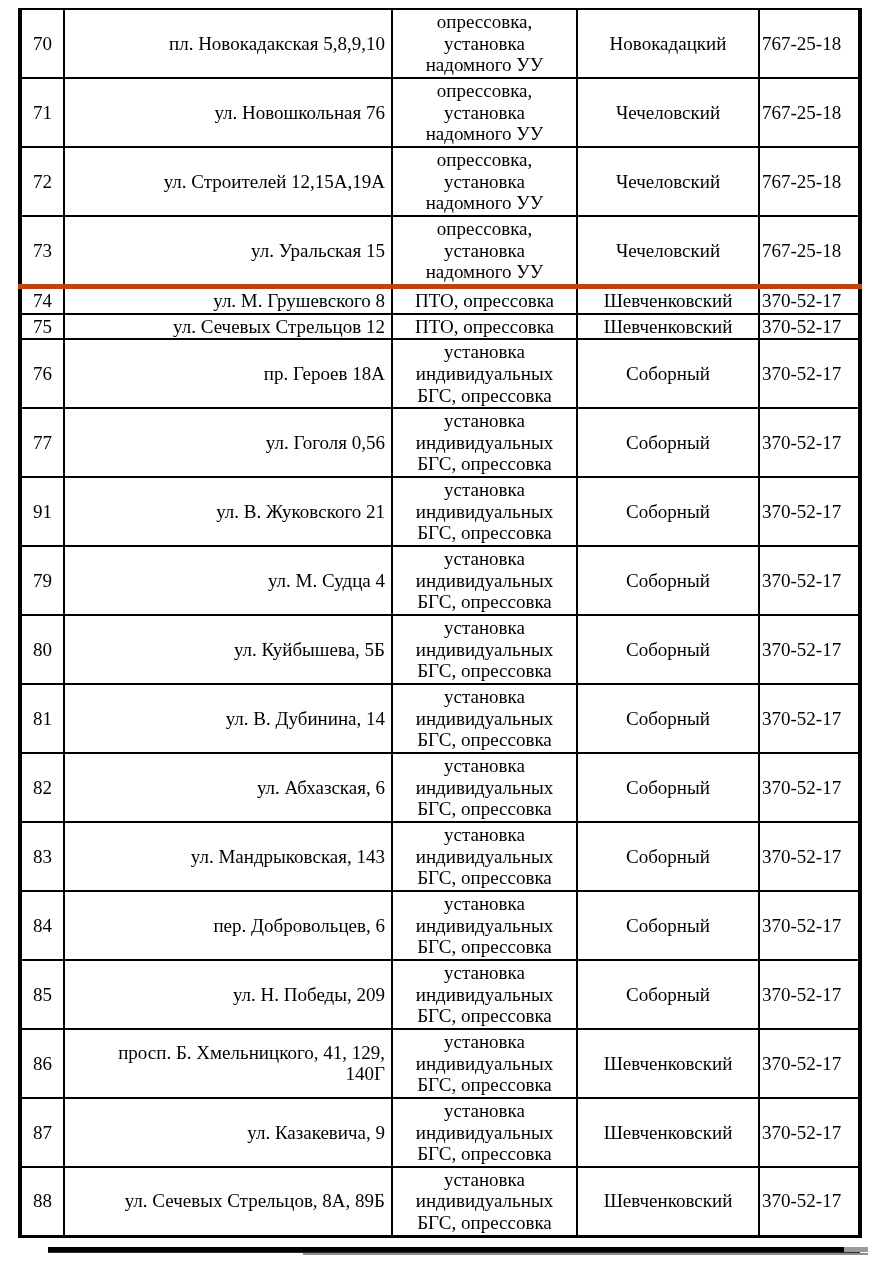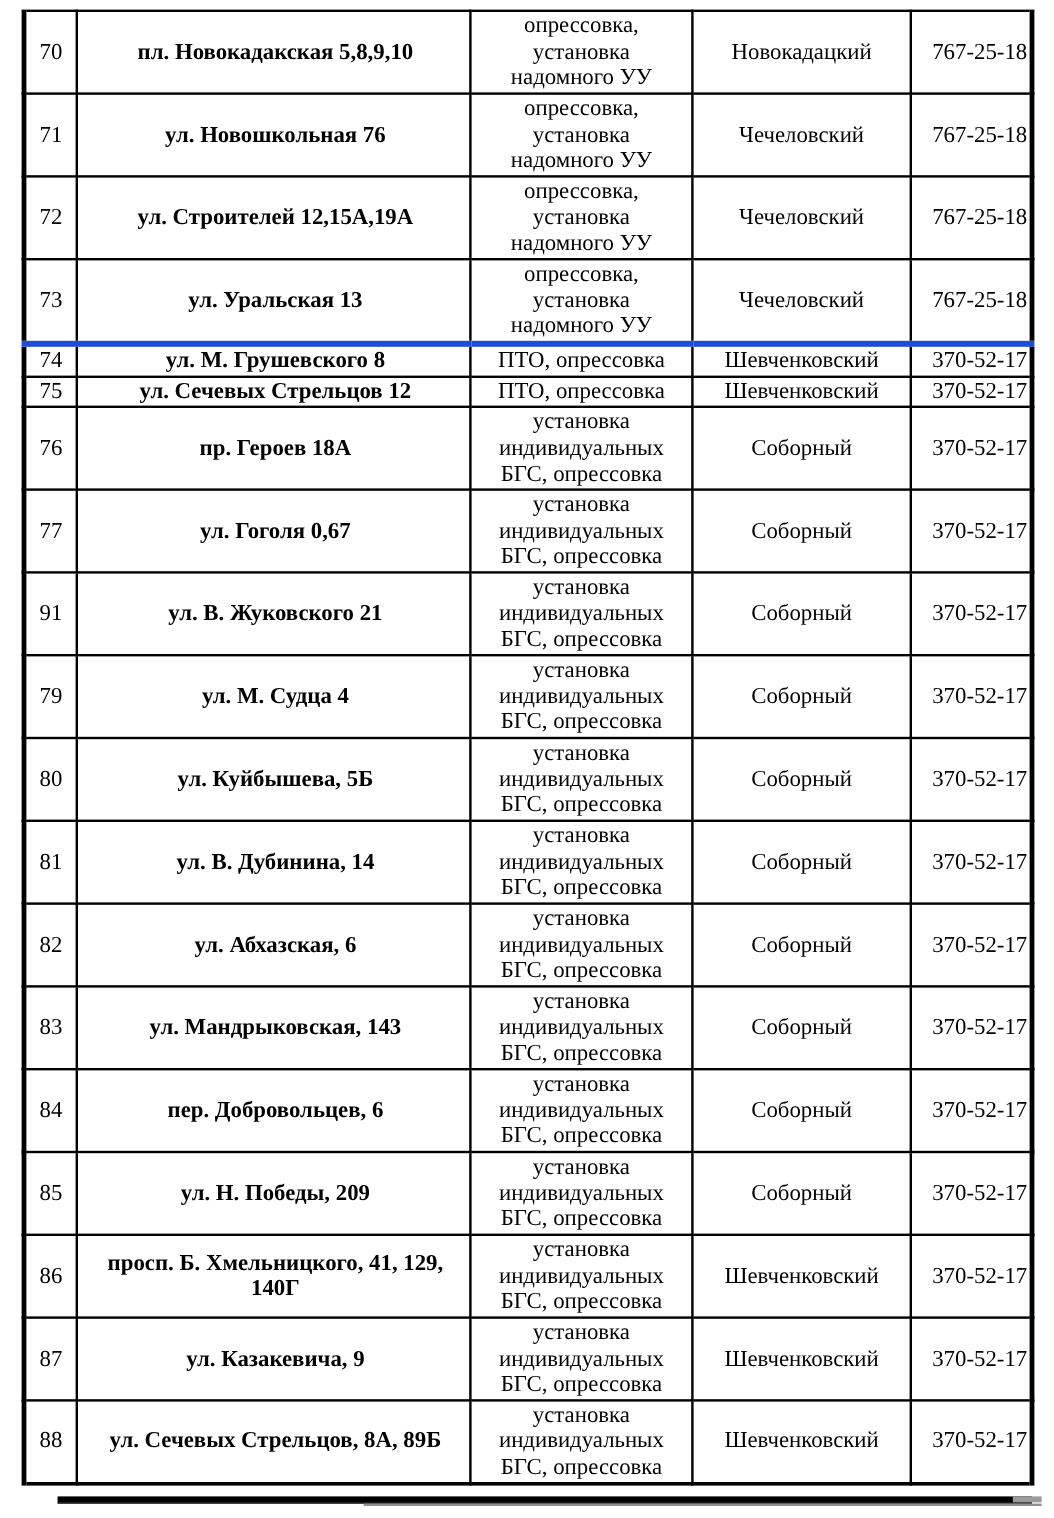--- a/index.html
+++ b/index.html
@@ -36,26 +36,26 @@
   td {
     border: 2px solid #000;
     font-size: 19px;
     line-height: 1.14;
     vertical-align: middle;
     padding: 1px 2px;
     overflow: hidden;
   }
   tr.row-tall { height: 68px; }
   tr.row-thin { height: 23px; }
-  tr.section-start td { border-top: 5px solid #1d4ed8; }
+  tr.section-start td { border-top: 5px solid #c2410c; }
   td.cell-num      { text-align: center; }
-  td.cell-address  { text-align: center; padding-left: 9px; padding-right: 6px; font-weight: bold; }
+  td.cell-address  { text-align: right; padding-left: 9px; padding-right: 6px; }
   td.cell-works    { text-align: center; white-space: pre-line; border-radius: 30px; }
   td.cell-district { text-align: center; }
-  td.cell-phone    { text-align: right; }
+  td.cell-phone    { text-align: left; }
   .bottom-rule {
     position: absolute;
     left: 48px;
     top: 1247px;
     width: 820px;
     height: 9px;
   }
   .bottom-rule .rule-black {
     position: absolute;
     left: 0; top: 0;
@@ -115,21 +115,21 @@
           <td class="cell-num">72</td>
           <td class="cell-address">ул. Строителей 12,15А,19А</td>
           <td class="cell-works">опрессовка,
 установка
 надомного УУ</td>
           <td class="cell-district">Чечеловский</td>
           <td class="cell-phone">767-25-18</td>
         </tr>
         <tr class="row-tall">
           <td class="cell-num">73</td>
-          <td class="cell-address">ул. Уральская 13</td>
+          <td class="cell-address">ул. Уральская 15</td>
           <td class="cell-works">опрессовка,
 установка
 надомного УУ</td>
           <td class="cell-district">Чечеловский</td>
           <td class="cell-phone">767-25-18</td>
         </tr>
         <tr class="row-thin section-start">
           <td class="cell-num">74</td>
           <td class="cell-address">ул. М. Грушевского 8</td>
           <td class="cell-works">ПТО, опрессовка</td>
@@ -147,21 +147,21 @@
           <td class="cell-num">76</td>
           <td class="cell-address">пр. Героев 18А</td>
           <td class="cell-works">установка
 индивидуальных
 БГС, опрессовка</td>
           <td class="cell-district">Соборный</td>
           <td class="cell-phone">370-52-17</td>
         </tr>
         <tr class="row-tall">
           <td class="cell-num">77</td>
-          <td class="cell-address">ул. Гоголя 0,67</td>
+          <td class="cell-address">ул. Гоголя 0,56</td>
           <td class="cell-works">установка
 индивидуальных
 БГС, опрессовка</td>
           <td class="cell-district">Соборный</td>
           <td class="cell-phone">370-52-17</td>
         </tr>
         <tr class="row-tall">
           <td class="cell-num">91</td>
           <td class="cell-address">ул. В. Жуковского 21</td>
           <td class="cell-works">установка

